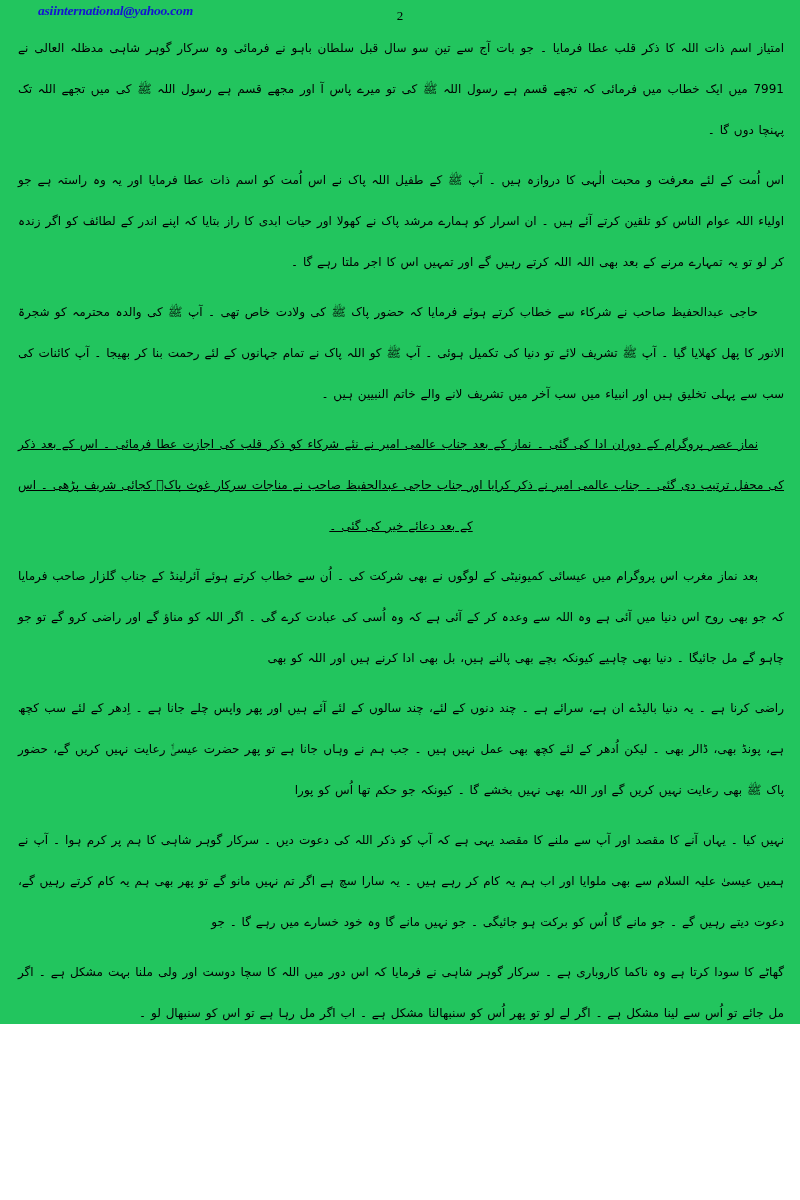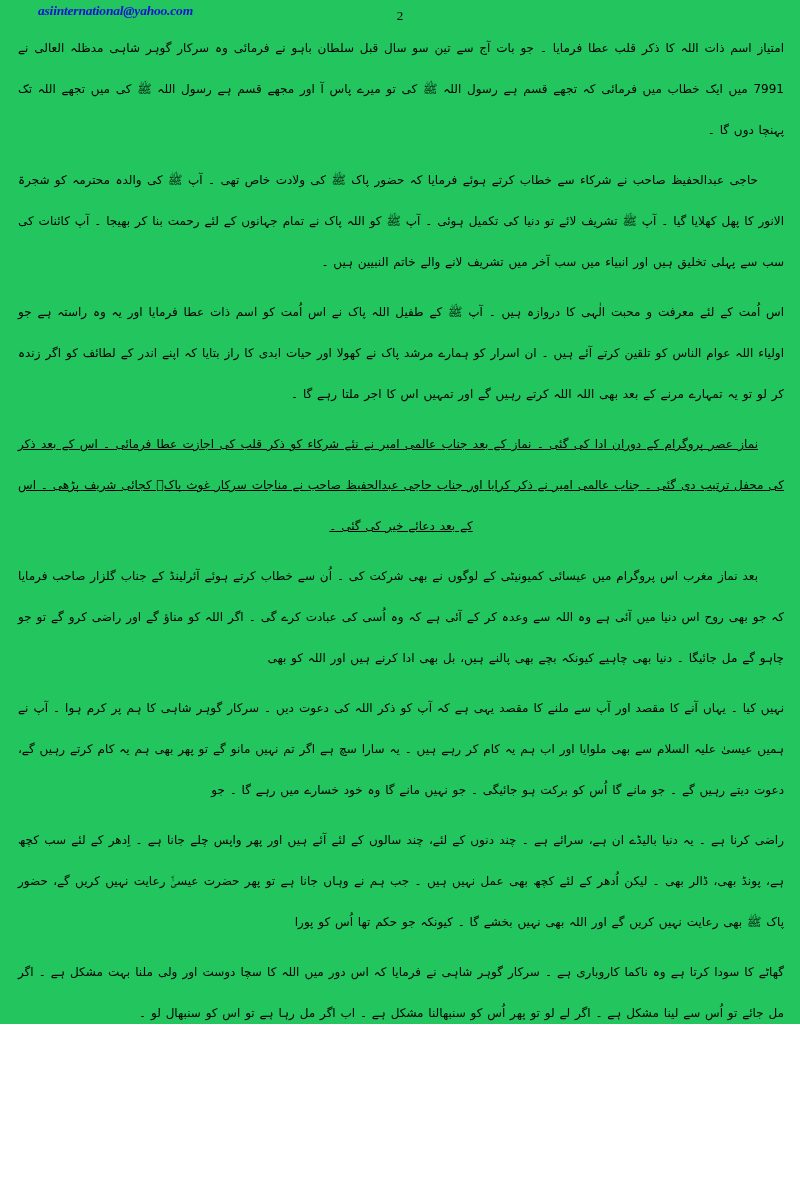--- a/index.html
+++ b/index.html
@@ -120,31 +120,31 @@
 
   <div class="page-header">
     <div class="header-email">asiinternational@yahoo.com</div>
     <div class="page-number">2</div>
   </div>
 
   <div class="body-area">
 
     <p class="urdu-block">امتیاز اسم ذات اللہ کا ذکر قلب عطا فرمایا ۔ جو بات آج سے تین سو سال قبل سلطان باہو نے فرمائی وہ سرکار گوہر شاہی مدظلہ العالی نے 1997 میں ایک خطاب میں فرمائی کہ تجھے قسم ہے رسول اللہ ﷺ کی تو میرے پاس آ اور مجھے قسم ہے رسول اللہ ﷺ کی میں تجھے اللہ تک پہنچا دوں گا ۔</p>
 
+    <p class="urdu-block">اس اُمت کے لئے معرفت و محبت الٰہی کا دروازہ ہیں ۔ آپ ﷺ کے طفیل اللہ پاک نے اس اُمت کو اسم ذات عطا فرمایا اور یہ وہ راستہ ہے جو اولیاء اللہ عوام الناس کو تلقین کرتے آئے ہیں ۔ ان اسرار کو ہمارے مرشد پاک نے کھولا اور حیات ابدی کا راز بتایا کہ اپنے اندر کے لطائف کو اگر زندہ کر لو تو یہ تمہارے مرنے کے بعد بھی اللہ اللہ کرتے رہیں گے اور تمہیں اس کا اجر ملتا رہے گا ۔</p>
+
     <p class="urdu-block indent">حاجی عبدالحفیظ صاحب نے شرکاء سے خطاب کرتے ہوئے فرمایا کہ حضور پاک ﷺ کی ولادت خاص تھی ۔ آپ ﷺ کی والدہ محترمہ کو شجرۃ الانور کا پھل کھلایا گیا ۔ آپ ﷺ تشریف لائے تو دنیا کی تکمیل ہوئی ۔ آپ ﷺ کو اللہ پاک نے تمام جہانوں کے لئے رحمت بنا کر بھیجا ۔ آپ کائنات کی سب سے پہلی تخلیق ہیں اور انبیاء میں سب آخر میں تشریف لانے والے خاتم النبیین ہیں ۔</p>
-
-    <p class="urdu-block">اس اُمت کے لئے معرفت و محبت الٰہی کا دروازہ ہیں ۔ آپ ﷺ کے طفیل اللہ پاک نے اس اُمت کو اسم ذات عطا فرمایا اور یہ وہ راستہ ہے جو اولیاء اللہ عوام الناس کو تلقین کرتے آئے ہیں ۔ ان اسرار کو ہمارے مرشد پاک نے کھولا اور حیات ابدی کا راز بتایا کہ اپنے اندر کے لطائف کو اگر زندہ کر لو تو یہ تمہارے مرنے کے بعد بھی اللہ اللہ کرتے رہیں گے اور تمہیں اس کا اجر ملتا رہے گا ۔</p>
 
     <p class="urdu-block indent last-center">نماز عصر پروگرام کے دوران ادا کی گئی ۔ نماز کے بعد جناب عالمی امیر نے نئے شرکاء کو ذکر قلب کی اجازت عطا فرمائی ۔ اس کے بعد ذکر کی محفل ترتیب دی گئی ۔ جناب عالمی امیر نے ذکر کرایا اور جناب حاجی عبدالحفیظ صاحب نے مناجات سرکار غوث پاکؒ کجائی شریف پڑھی ۔ اس کے بعد دعائے خیر کی گئی ۔</p>
 
     <p class="urdu-block indent">بعد نماز مغرب اس پروگرام میں عیسائی کمیونیٹی کے لوگوں نے بھی شرکت کی ۔ اُن سے خطاب کرتے ہوئے آئرلینڈ کے جناب گلزار صاحب فرمایا کہ جو بھی روح اس دنیا میں آئی ہے وہ اللہ سے وعدہ کر کے آئی ہے کہ وہ اُسی کی عبادت کرے گی ۔ اگر اللہ کو مناؤ گے اور راضی کرو گے تو جو چاہو گے مل جائیگا ۔ دنیا بھی چاہیے کیونکہ بچے بھی پالنے ہیں، بل بھی ادا کرنے ہیں اور اللہ کو بھی</p>
 
+    <p class="urdu-block">راضی کرنا ہے ۔ یہ دنیا بالیڈے ان ہے، سرائے ہے ۔ چند دنوں کے لئے، چند سالوں کے لئے آئے ہیں اور پھر واپس چلے جانا ہے ۔ اِدھر کے لئے سب کچھ ہے، پونڈ بھی، ڈالر بھی ۔ لیکن اُدھر کے لئے کچھ بھی عمل نہیں ہیں ۔ جب ہم نے وہاں جانا ہے تو پھر حضرت عیسیٰؑ رعایت نہیں کریں گے، حضور پاک ﷺ بھی رعایت نہیں کریں گے اور اللہ بھی نہیں بخشے گا ۔ کیونکہ جو حکم تھا اُس کو پورا</p>
+
     <p class="urdu-block">نہیں کیا ۔ یہاں آنے کا مقصد اور آپ سے ملنے کا مقصد یہی ہے کہ آپ کو ذکر اللہ کی دعوت دیں ۔ سرکار گوہر شاہی کا ہم پر کرم ہوا ۔ آپ نے ہمیں عیسیٰ علیہ السلام سے بھی ملوایا اور اب ہم یہ کام کر رہے ہیں ۔ یہ سارا سچ ہے اگر تم نہیں مانو گے تو پھر بھی ہم یہ کام کرتے رہیں گے، دعوت دیتے رہیں گے ۔ جو مانے گا اُس کو برکت ہو جائیگی ۔ جو نہیں مانے گا وہ خود خسارے میں رہے گا ۔ جو</p>
-
-    <p class="urdu-block">راضی کرنا ہے ۔ یہ دنیا بالیڈے ان ہے، سرائے ہے ۔ چند دنوں کے لئے، چند سالوں کے لئے آئے ہیں اور پھر واپس چلے جانا ہے ۔ اِدھر کے لئے سب کچھ ہے، پونڈ بھی، ڈالر بھی ۔ لیکن اُدھر کے لئے کچھ بھی عمل نہیں ہیں ۔ جب ہم نے وہاں جانا ہے تو پھر حضرت عیسیٰؑ رعایت نہیں کریں گے، حضور پاک ﷺ بھی رعایت نہیں کریں گے اور اللہ بھی نہیں بخشے گا ۔ کیونکہ جو حکم تھا اُس کو پورا</p>
 
     <p class="urdu-block">گھاٹے کا سودا کرتا ہے وہ ناکما کاروباری ہے ۔ سرکار گوہر شاہی نے فرمایا کہ اس دور میں اللہ کا سچا دوست اور ولی ملنا بہت مشکل ہے ۔ اگر مل جائے تو اُس سے لینا مشکل ہے ۔ اگر لے لو تو پھر اُس کو سنبھالنا مشکل ہے ۔ اب اگر مل رہا ہے تو اس کو سنبھال لو ۔</p>
 
   </div>
 
   <div class="page-footer">
     <div class="footer-rule"></div>
     <div class="footer-email">asiinternational@yahoo.com</div>
     <div class="footer-url">http://asiinternationals.com</div>
   </div>

